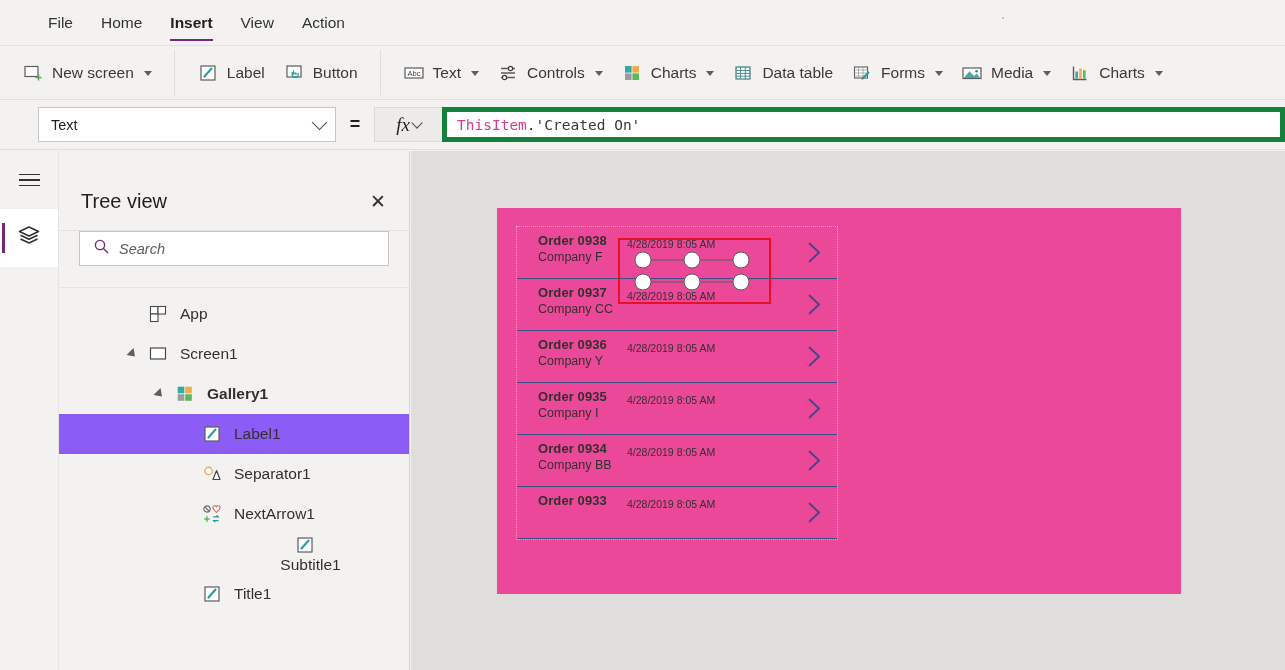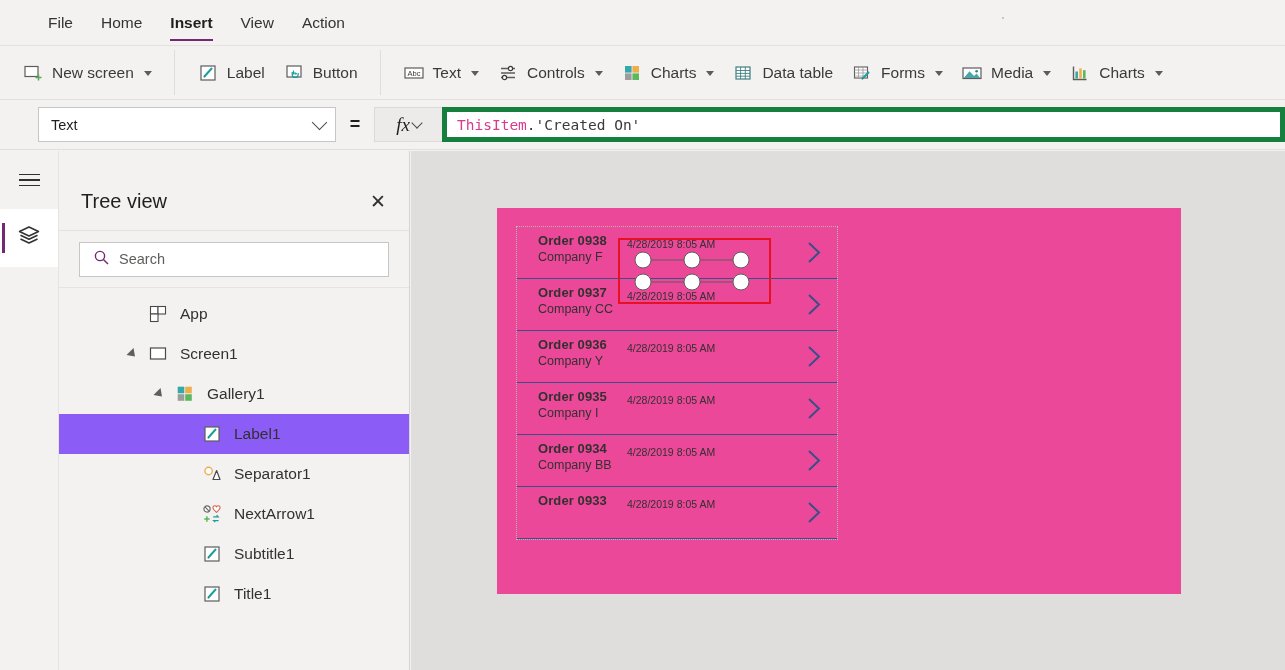--- a/index.html
+++ b/index.html
@@ -227,23 +227,24 @@
   .tv-close {
     width: 26px; height: 26px;
     display: flex; align-items: center; justify-content: center;
     cursor: default;
     color: #323130;
     font-size: 19px;
     line-height: 1;
   }
   .tv-searchwrap {
     height: 57px;
-    display: flex; align-items: center;
+    display: flex; align-items: flex-start;
     padding: 0 20px;
     border-bottom: 1px solid #e6e4e2;
+    font-style: italic;
   }
   .tv-search {
     flex: 1; height: 35px;
     background: #ffffff;
     border: 1px solid #c8c6c4;
     display: flex; align-items: center;
     gap: 9px;
     padding-left: 13px;
     cursor: text;
   }
@@ -564,21 +565,21 @@
       <div class="tv-row" style="padding-left:88px;">
         <span class="tv-arrow" style="left:70px;"></span>
         <span class="tv-ico">
           <svg width="20" height="20" viewBox="0 0 20 20">
             <rect x="2.5" y="4" width="15" height="11" fill="#fff" stroke="#4a4a4a" stroke-width="1.2"></rect>
           </svg>
         </span>
         <span class="tv-label">Screen1</span>
       </div>
 
-      <div class="tv-row" style="padding-left:115px;">
+      <div class="tv-row" style="padding-left:115px;font-weight:bold;">
         <span class="tv-arrow" style="left:97px;"></span>
         <span class="tv-ico">
           <svg width="20" height="20" viewBox="0 0 20 20">
             <rect x="2.7" y="2.7" width="6.6" height="6.6" fill="#35a8a8"></rect>
             <rect x="10.2" y="2.7" width="6.6" height="6.6" fill="#f0ad4e"></rect>
             <rect x="2.7" y="10.2" width="6.6" height="6.6" fill="#9c9c9c"></rect>
             <rect x="10.2" y="10.2" width="6.6" height="6.6" fill="#5cb85c"></rect>
           </svg>
         </span>
         <span class="tv-label">Gallery1</span>
@@ -612,21 +613,21 @@
             <path d="M2.9 2.9 L7.1 7.1" stroke="#6b6b6b" stroke-width="1.2"></path>
             <path d="M14.5 8.3 c-1.6-1.5-3.6-3-3.6-4.7 0-1.2 1-1.9 1.9-1.9 0.8 0 1.4 0.5 1.7 1
                      0.3-0.5 0.9-1 1.7-1 0.9 0 1.9 0.7 1.9 1.9 0 1.7-2 3.2-3.6 4.7 z" fill="#fff" stroke="#e05c4a" stroke-width="1.1"></path>
             <path d="M2.2 15 h5.4 M4.9 12.3 v5.4" stroke="#5cb85c" stroke-width="1.5"></path>
             <path d="M11.2 12.8 h5 l-1.6-1.6 M16.6 16.6 h-5 l1.6 1.6" fill="none" stroke="#1b9e9e" stroke-width="1.2"></path>
           </svg>
         </span>
         <span class="tv-label">NextArrow1</span>
       </div>
 
-      <div class="tv-row" style="padding-left:142px;">
+      <div class="tv-row" style="padding-left:142px;flex-direction:column;">
         <span class="tv-ico">
           <svg width="20" height="20" viewBox="0 0 20 20">
             <rect x="3" y="3" width="14" height="14" fill="#fff" stroke="#5e5c5a" stroke-width="1.2"></rect>
             <path d="M6 14 L14 5" stroke="#1b9e9e" stroke-width="2"></path>
             <path d="M5.6 14.6 L7 14 L6.4 12.8 Z" fill="#5e5c5a"></path>
           </svg>
         </span>
         <span class="tv-label">Subtitle1</span>
       </div>
 

